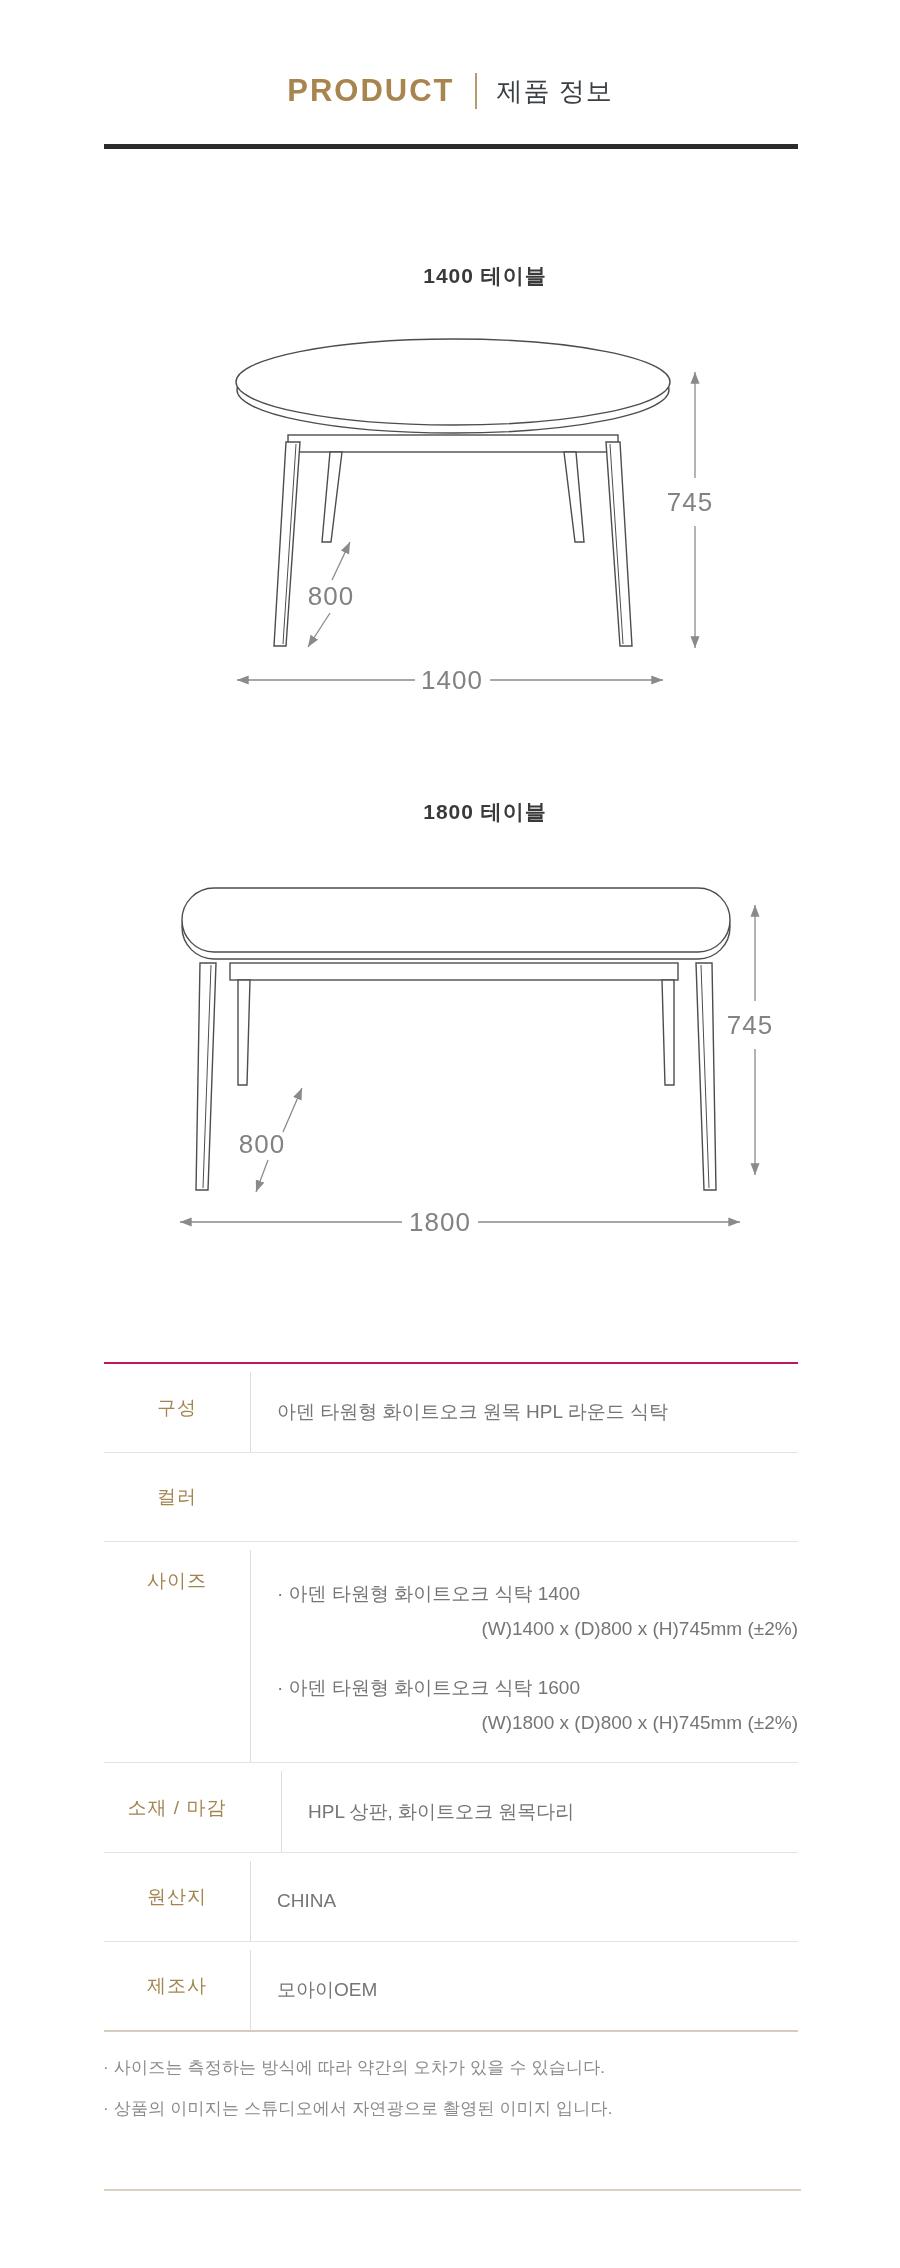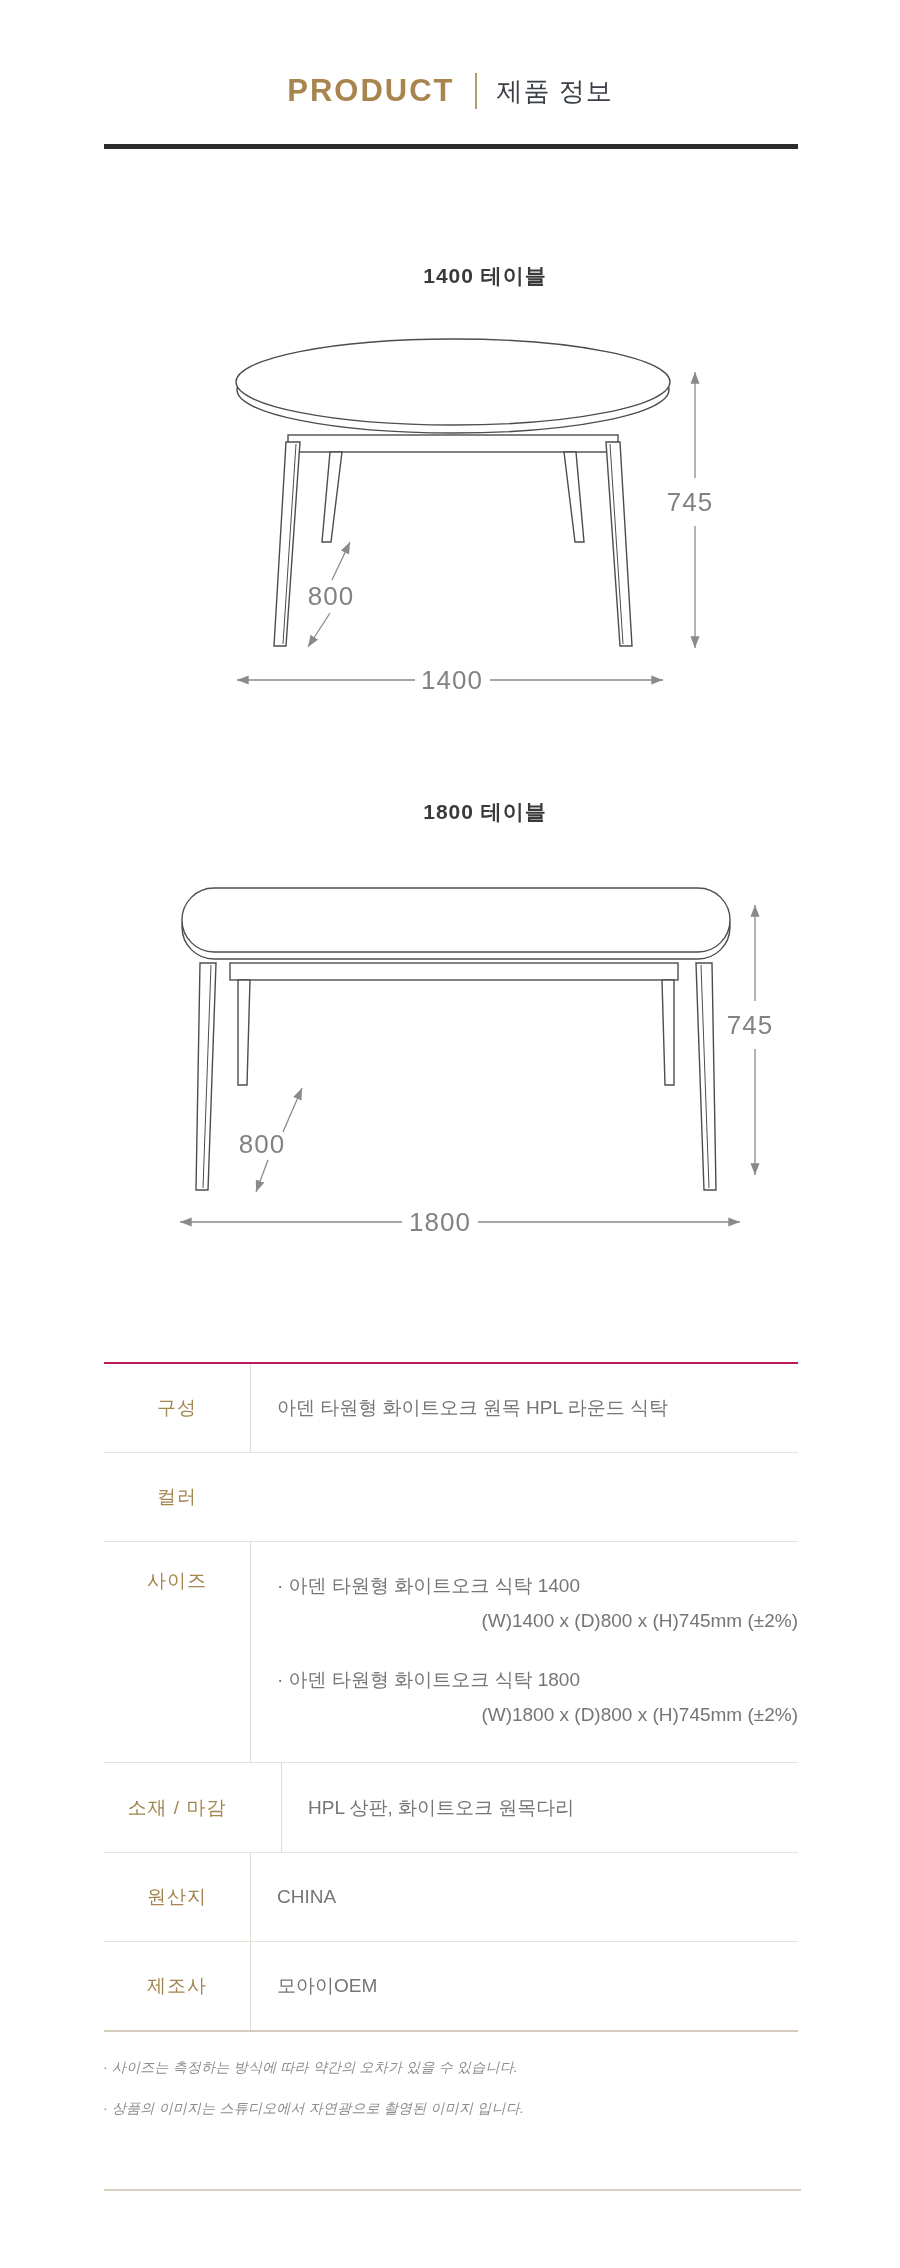--- a/index.html
+++ b/index.html
@@ -20,33 +20,33 @@
   .svg1{top:330px;left:150px;}
   .svg2{top:855px;left:110px;}
 
   
   .spec{top:1362px;left:104px;width:694px;border-top:2px solid #be185d;border-bottom:2px solid #d5ccbd;}
   .srow{display:flex;border-bottom:1px solid #e7e3dc;}
   .srow:last-child{border-bottom:none;}
   .scell-l{width:146px;display:flex;align-items:center;justify-content:center;
             color:#a3854f;font-size:19px;letter-spacing:1px;}
   .scell-v{flex:1;border-left:1px solid #e0ddd6;display:flex;align-items:center;
-            color:#757575;font-size:19px;}
+            color:#757575;font-size:19px;margin-top:8px;}
   .scell-v .pad{padding-left:26px;}
   .h88{height:88px;} .h89{height:89px;gap:31px;} .h220{height:220px;}
   .size-row .scell-l{align-items:flex-start;padding-top:26px;}
   .size-row .scell-v{display:block;padding-top:26px;}
   .size-line{line-height:35px;color:#757575;font-size:19px;}
   .size-name{padding-left:26px;}
   .size-dims{padding-left:40px;text-align:right;}
   .size-gap{height:24px;}
 
   
   .notes{top:2047px;left:103px;width:740px;}
-  .note-line{line-height:41px;font-size:14px;color:#8b8b8b;letter-spacing:0.2px;font-style:italic;}
+  .note-line{line-height:41px;font-size:17px;color:#8b8b8b;letter-spacing:0.2px;}
   .rule-beige{top:2189px;left:104px;width:697px;height:2px;background:#d9d0c1;}
 
   
   .tbl-stroke{fill:#ffffff;stroke:#4d4d4d;stroke-width:1.4;}
   .tbl-line{fill:none;stroke:#4d4d4d;stroke-width:1;}
   .dim-line{fill:none;stroke:#8a8a8a;stroke-width:1.3;}
   .dim-text{fill:#828282;font-size:26px;letter-spacing:1px;font-family:"Liberation Sans","DejaVu Sans",sans-serif;}
 </style>
 </head>
 <body>
@@ -142,21 +142,21 @@
   <div class="srow h88">
     <div class="scell-l">컬러</div>
   </div>
 
   <div class="srow h220 size-row">
     <div class="scell-l">사이즈</div>
     <div class="scell-v">
       <div class="size-line size-name">· 아덴 타원형 화이트오크 식탁 1400</div>
       <div class="size-line size-dims">(W)1400 x (D)800 x (H)745mm (±2%)</div>
       <div class="size-gap"></div>
-      <div class="size-line size-name">· 아덴 타원형 화이트오크 식탁 1800</div>
+      <div class="size-line size-name">· 아덴 타원형 화이트오크 식탁 1600</div>
       <div class="size-line size-dims">(W)1800 x (D)800 x (H)745mm (±2%)</div>
     </div>
   </div>
 
   <div class="srow h89">
     <div class="scell-l">소재 / 마감</div>
     <div class="scell-v">
         <span class="pad">HPL 상판, 화이트오크 원목다리</span>
       </div>
   </div>

